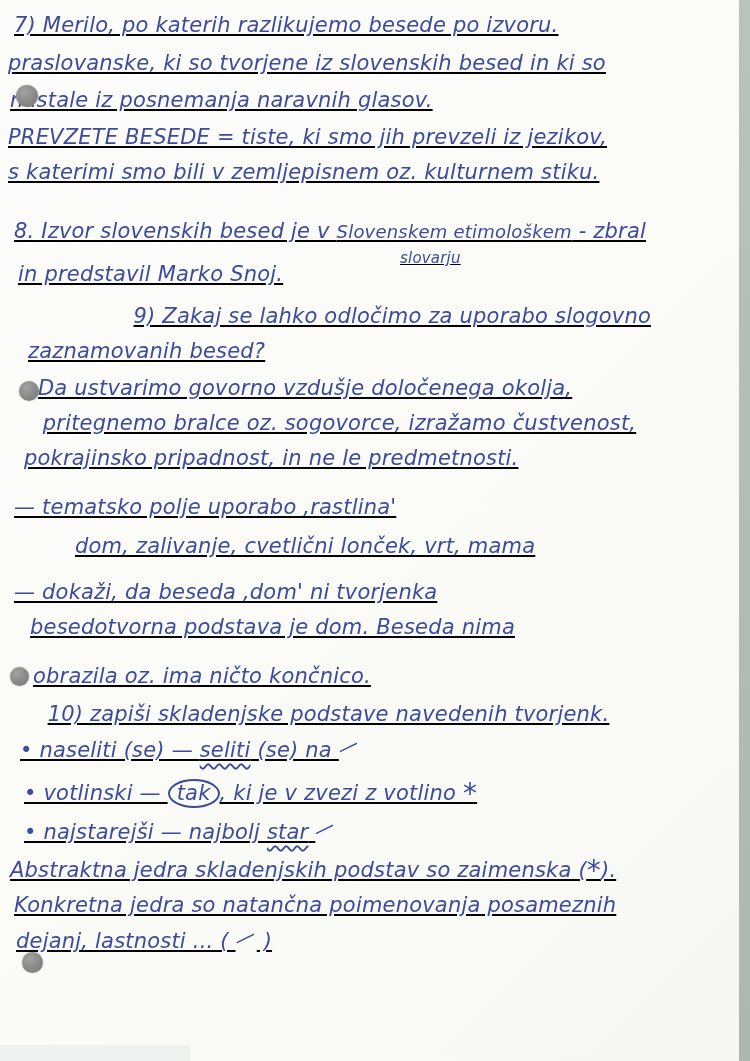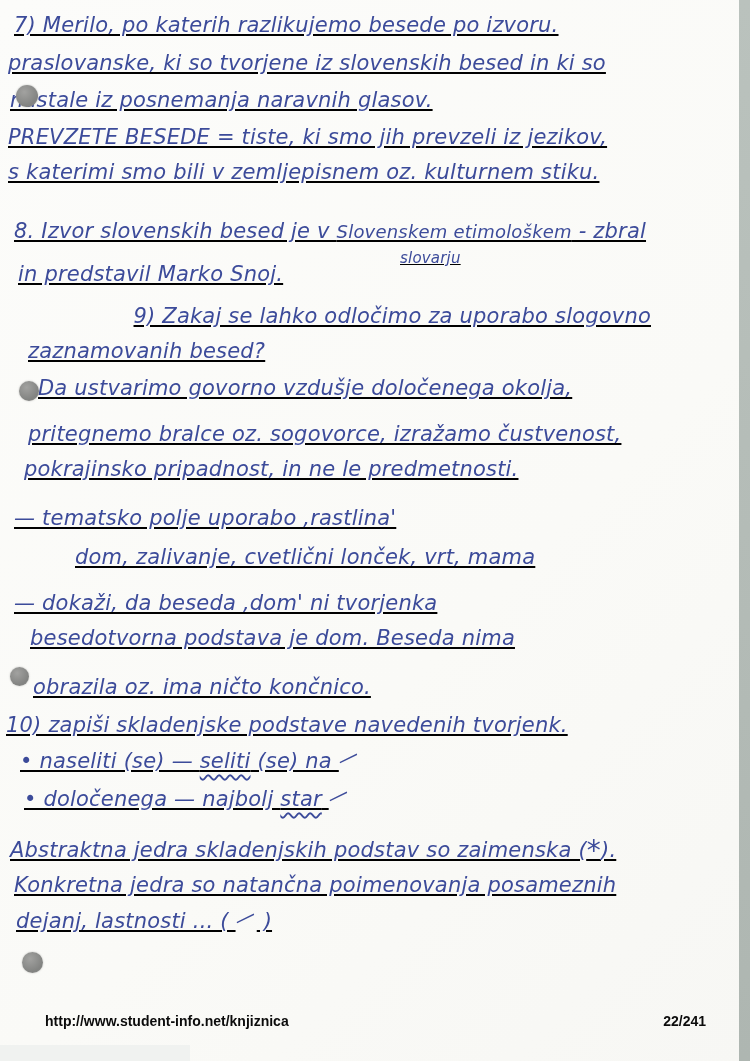--- a/index.html
+++ b/index.html
@@ -51,39 +51,36 @@
       <div class="hw-line" style="margin-left: 8px; margin-top: 4px;">praslovanske, ki so tvorjene iz slovenskih besed in ki so</div>
       <div class="hw-line" style="margin-left: 10px; margin-top: 3px;">nastale iz posnemanja naravnih glasov.</div>
       <div class="hw-line" style="margin-left: 8px; margin-top: 3px;">PREVZETE BESEDE = tiste, ki smo jih prevzeli iz jezikov,</div>
       <div class="hw-line" style="margin-left: 8px; margin-top: 1px;">s katerimi smo bili v zemljepisnem oz. kulturnem stiku.</div>
       <div class="hw-line" style="margin-left: 14px; margin-top: 25px;"><span>8. Izvor slovenskih besed je v </span><span class="hw-small">Slovenskem etimološkem</span><span> - zbral</span></div>
       <div class="hw-line" style="margin-left: 400px; margin-top: -8px; font-size: 15px;">slovarju</div>
       <div class="hw-line" style="margin-left: 18px; margin-top: -18px;">in predstavil Marko Snoj.</div>
       <div class="hw-line" style="margin-left: 10px; margin-top: 8px; text-align: right;">9) Zakaj se lahko odločimo za uporabo slogovno</div>
       <div class="hw-line" style="margin-left: 28px; margin-top: 1px;">zaznamovanih besed?</div>
       <div class="hw-line" style="margin-left: 38px; margin-top: 3px;">Da ustvarimo govorno vzdušje določenega okolja,</div>
-      <div class="hw-line" style="margin-left: 28px; margin-top: 12px;">pritegnemo bralce oz. sogovorce, izražamo čustvenost,</div>
+      <div class="hw-line" style="margin-left: 28px; margin-top: 1px; text-align: center;">pritegnemo bralce oz. sogovorce, izražamo čustvenost,</div>
       <div class="hw-line" style="margin-left: 24px; margin-top: 1px;">pokrajinsko pripadnost, in ne le predmetnosti.</div>
       <div class="hw-line" style="margin-left: 14px; margin-top: 15px;">— tematsko polje uporabo ‚rastlina'</div>
       <div class="hw-line" style="margin-left: 75px; margin-top: 5px;">dom, zalivanje, cvetlični lonček, vrt, mama</div>
       <div class="hw-line" style="margin-left: 14px; margin-top: 12px;">— dokaži, da beseda ‚dom' ni tvorjenka</div>
       <div class="hw-line" style="margin-left: 30px; margin-top: 1px;">besedotvorna podstava je dom. Beseda nima</div>
       <div class="hw-line" style="margin-left: 33px; margin-top: 15px;">obrazila oz. ima ničto končnico.</div>
-      <div class="hw-line" style="margin-left: 6px; margin-top: 4px;">10) zapiši skladenjske podstave navedenih tvorjenk.</div>
+      <div class="hw-line" style="margin-left: 6px; margin-top: 4px; text-align: center;">10) zapiši skladenjske podstave navedenih tvorjenk.</div>
       <div class="hw-line" style="margin-left: 20px; margin-top: 2px;"><span>• naseliti (se) — </span><span class="hw-wavy">seliti</span><span> (se) na    </span><span class="hw-slash">—</span></div>
-      <div class="hw-line" style="margin-left: 24px; margin-top: 4px;"><span>• določenega — najbolj </span><span class="hw-wavy">star</span><span>    </span><span class="hw-slash">—</span></div>
-      <div class="hw-line" style="margin-left: 10px; margin-top: 17px;"><span>Abstraktna jedra skladenjskih podstav so zaimenska (</span><span class="hw-star">*</span><span>).</span></div>
+      <div class="hw-line" style="margin-left: 24px; margin-top: 9px;"><span>• votlinski — </span><span class="hw-circle">tak</span><span>, ki je v zvezi z votlino </span><span class="hw-star">*</span></div>
+      <div class="hw-line" style="margin-left: 24px; margin-top: 4px;"><span>• najstarejši — najbolj </span><span class="hw-wavy">star</span><span>    </span><span class="hw-slash">—</span></div>
+      <div class="hw-line" style="margin-left: 10px; margin-top: 4px;"><span>Abstraktna jedra skladenjskih podstav so zaimenska (</span><span class="hw-star">*</span><span>).</span></div>
       <div class="hw-line" style="margin-left: 14px;">Konkretna jedra so natančna poimenovanja posameznih</div>
       <div class="hw-line" style="margin-left: 16px; margin-top: 2px;"><span>dejanj, lastnosti ... ( </span><span class="hw-slash">—</span><span> )</span></div>
     </div>
   <div id="holes">
       <div class="punch-hole" style="left: 16px; top: 85px; width: 22px; height: 22px;"></div>
       <div class="punch-hole" style="left: 19px; top: 381px; width: 20px; height: 20px;"></div>
       <div class="punch-hole" style="left: 10px; top: 667px; width: 19px; height: 19px;"></div>
       <div class="punch-hole" style="left: 22px; top: 952px; width: 21px; height: 21px;"></div>
     </div>
-  <div class="footer">
-    <span>http://www.student-info.net/knjiznica</span>
-    <span>22/241</span>
-  </div>
   <div class="bottom-shade"></div>
   <div class="scan-edge"></div>
 </div>
 
 </body></html>

